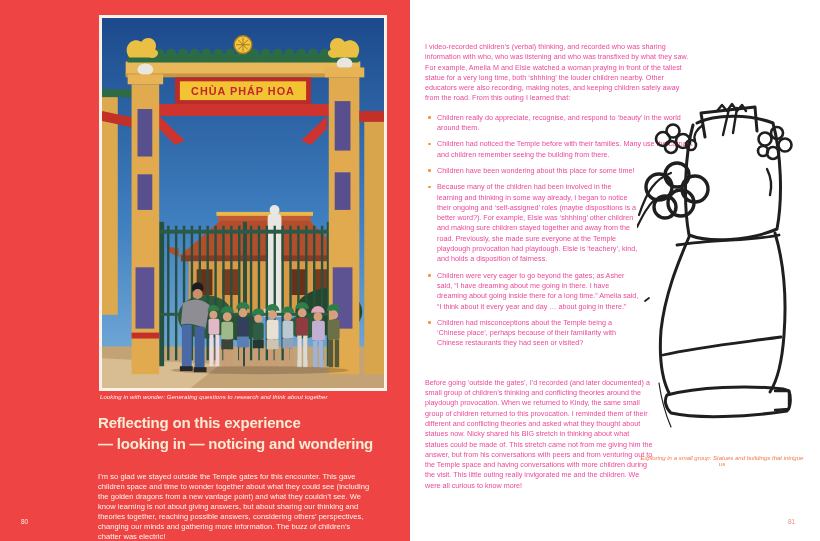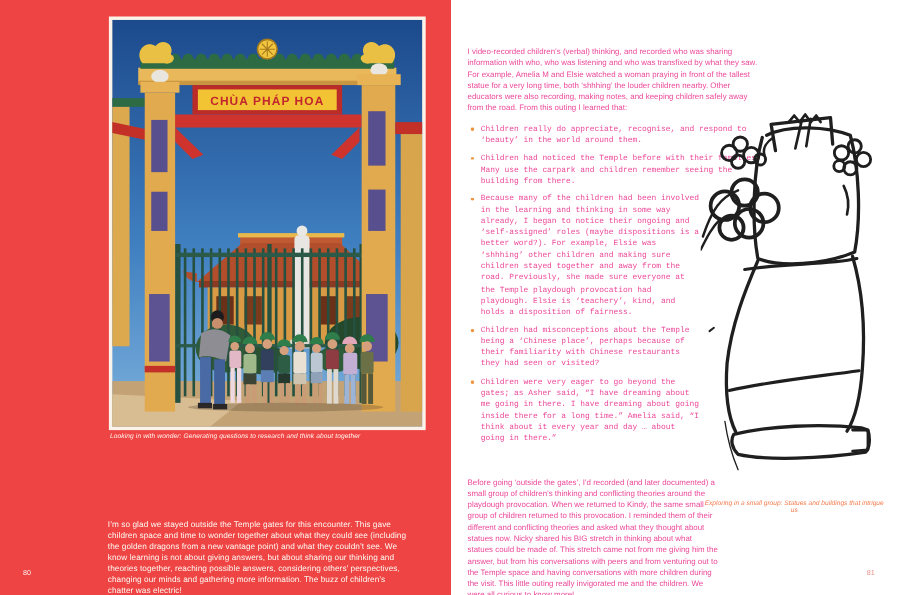--- a/index.html
+++ b/index.html
@@ -19,21 +19,21 @@
                   color:#F6ECD4; font-size:15px; line-height:21px; font-weight:700; letter-spacing:-.2px; }
   .left-body { position:absolute; left:98px; top:472px; width:272px;
                color:#FDF7F0; font-size:7.5px; line-height:10px; letter-spacing:.05px; }
   .page-num { position:absolute; font-size:6.5px; }
   .page-num.left-num  { left:21px; top:518px; color:rgba(255,255,255,.9); }
   .page-num.right-num { left:378px; top:518px; color:#E8938B; }
 
   
   .text-col { position:absolute; left:15px; top:42px; width:268px; color:#ec4899; }
   .intro { font-size:7.2px; line-height:10.3px; letter-spacing:.02px; }
-  .bullets { margin-top:9px; list-style:none;font-family:Liberation Mono, monospace; }
+  .bullets { margin-top:9px; list-style:none; }
   .bullets li { position:relative; padding-left:12px; margin-bottom:6px;
                 font-size:7.2px; line-height:10.3px; }
   .bullets li .dot { position:absolute; left:3px; top:3.5px; width:2.6px; height:2.6px;
                      border-radius:50%; background:#F0953F; }
   .bullets li.narrow { max-width:214px; }
   .closing { margin-top:29px; max-width:228px; font-size:7.2px; line-height:10.3px; }
 
   .drawing-box { position:absolute; left:227px; top:95px; width:170px; }
   .drawing-box svg { display:block; width:170px; height:358px; }
   .drawing-caption { margin-top:2px; width:170px; text-align:center;
@@ -271,38 +271,42 @@
              <rect x="230" y="325" width="4.5" height="28" fill="#55593A"></rect>
               <rect x="236" y="325" width="4.5" height="28" fill="#55593A"></rect>
             </g>
           <ellipse cx="160" cy="356" rx="90" ry="4" fill="rgba(60,45,30,.25)"></ellipse>
         </g>
       </svg>
     </div>
 
     <div class="photo-caption">Looking in with wonder: Generating questions to research and think about together</div>
 
+    <h2 class="left-heading">
+      <span>Reflecting on this experience</span><br>
+      <span>— looking in — noticing and wondering</span>
+    </h2>
 
     <p class="left-body">I’m so glad we stayed outside the Temple gates for this encounter. This gave children space and time to wonder together about what they could see (including the golden dragons from a new vantage point) and what they couldn’t see. We know learning is not about giving answers, but about sharing our thinking and theories together, reaching possible answers, considering others’ perspectives, changing our minds and gathering more information. The buzz of children’s chatter was electric!</p>
 
     <div class="page-num left-num">80</div>
   </div>
 
   <div class="page right">
 
     <div class="text-col">
       <p class="intro">I video-recorded children’s (verbal) thinking, and recorded who was sharing information with who, who was listening and who was transfixed by what they saw. For example, Amelia M and Elsie watched a woman praying in front of the tallest statue for a very long time, both ‘shhhing’ the louder children nearby. Other educators were also recording, making notes, and keeping children safely away from the road. From this outing I learned that:</p>
 
       <ul class="bullets">
         <li><span class="dot"></span><span>Children really do appreciate, recognise, and respond to ‘beauty’ in the world around them.</span></li>
         <li><span class="dot"></span><span>Children had noticed the Temple before with their families. Many use the carpark and children remember seeing the building from there.</span></li>
-        <li class="narrow"><span class="dot"></span></li>
+        <li class="narrow"><span class="dot"></span><span>Children have been wondering about this place for some time!</span></li>
         <li class="narrow"><span class="dot"></span><span>Because many of the children had been involved in the learning and thinking in some way already, I began to notice their ongoing and ‘self-assigned’ roles (maybe dispositions is a better word?). For example, Elsie was ‘shhhing’ other children and making sure children stayed together and away from the road. Previously, she made sure everyone at the Temple playdough provocation had playdough. Elsie is ‘teachery’, kind, and holds a disposition of fairness.</span></li>
+        <li class="narrow"><span class="dot"></span><span>Children were very eager to go beyond the gates; as Asher said, “I have dreaming about me going in there. I have dreaming about going inside there for a long time.” Amelia said, “I think about it every year and day … about going in there.”</span></li>
         <li class="narrow"><span class="dot"></span><span>Children had misconceptions about the Temple being a ‘Chinese place’, perhaps because of their familiarity with Chinese restaurants they had seen or visited?</span></li>
-        <li class="narrow"><span class="dot"></span><span>Children were very eager to go beyond the gates; as Asher said, “I have dreaming about me going in there. I have dreaming about going inside there for a long time.” Amelia said, “I think about it every year and day … about going in there.”</span></li>
       </ul>
 
       <p class="closing">Before going ‘outside the gates’, I’d recorded (and later documented) a small group of children’s thinking and conflicting theories around the playdough provocation. When we returned to Kindy, the same small group of children returned to this provocation. I reminded them of their different and conflicting theories and asked what they thought about statues now. Nicky shared his BIG stretch in thinking about what statues could be made of. This stretch came not from me giving him the answer, but from his conversations with peers and from venturing out to the Temple space and having conversations with more children during the visit. This little outing really invigorated me and the children. We were all curious to know more!</p>
     </div>
 
     <div class="drawing-box">
       <svg viewBox="0 0 170 358">
         <g fill="none" stroke="#1F1F1F" stroke-width="3" stroke-linecap="round" stroke-linejoin="round">
 
           <path d="M60,28 C80,18 115,20 136,28 C144,58 146,102 140,134 C112,146 72,148 52,140 C46,108 48,58 56,30"></path>

